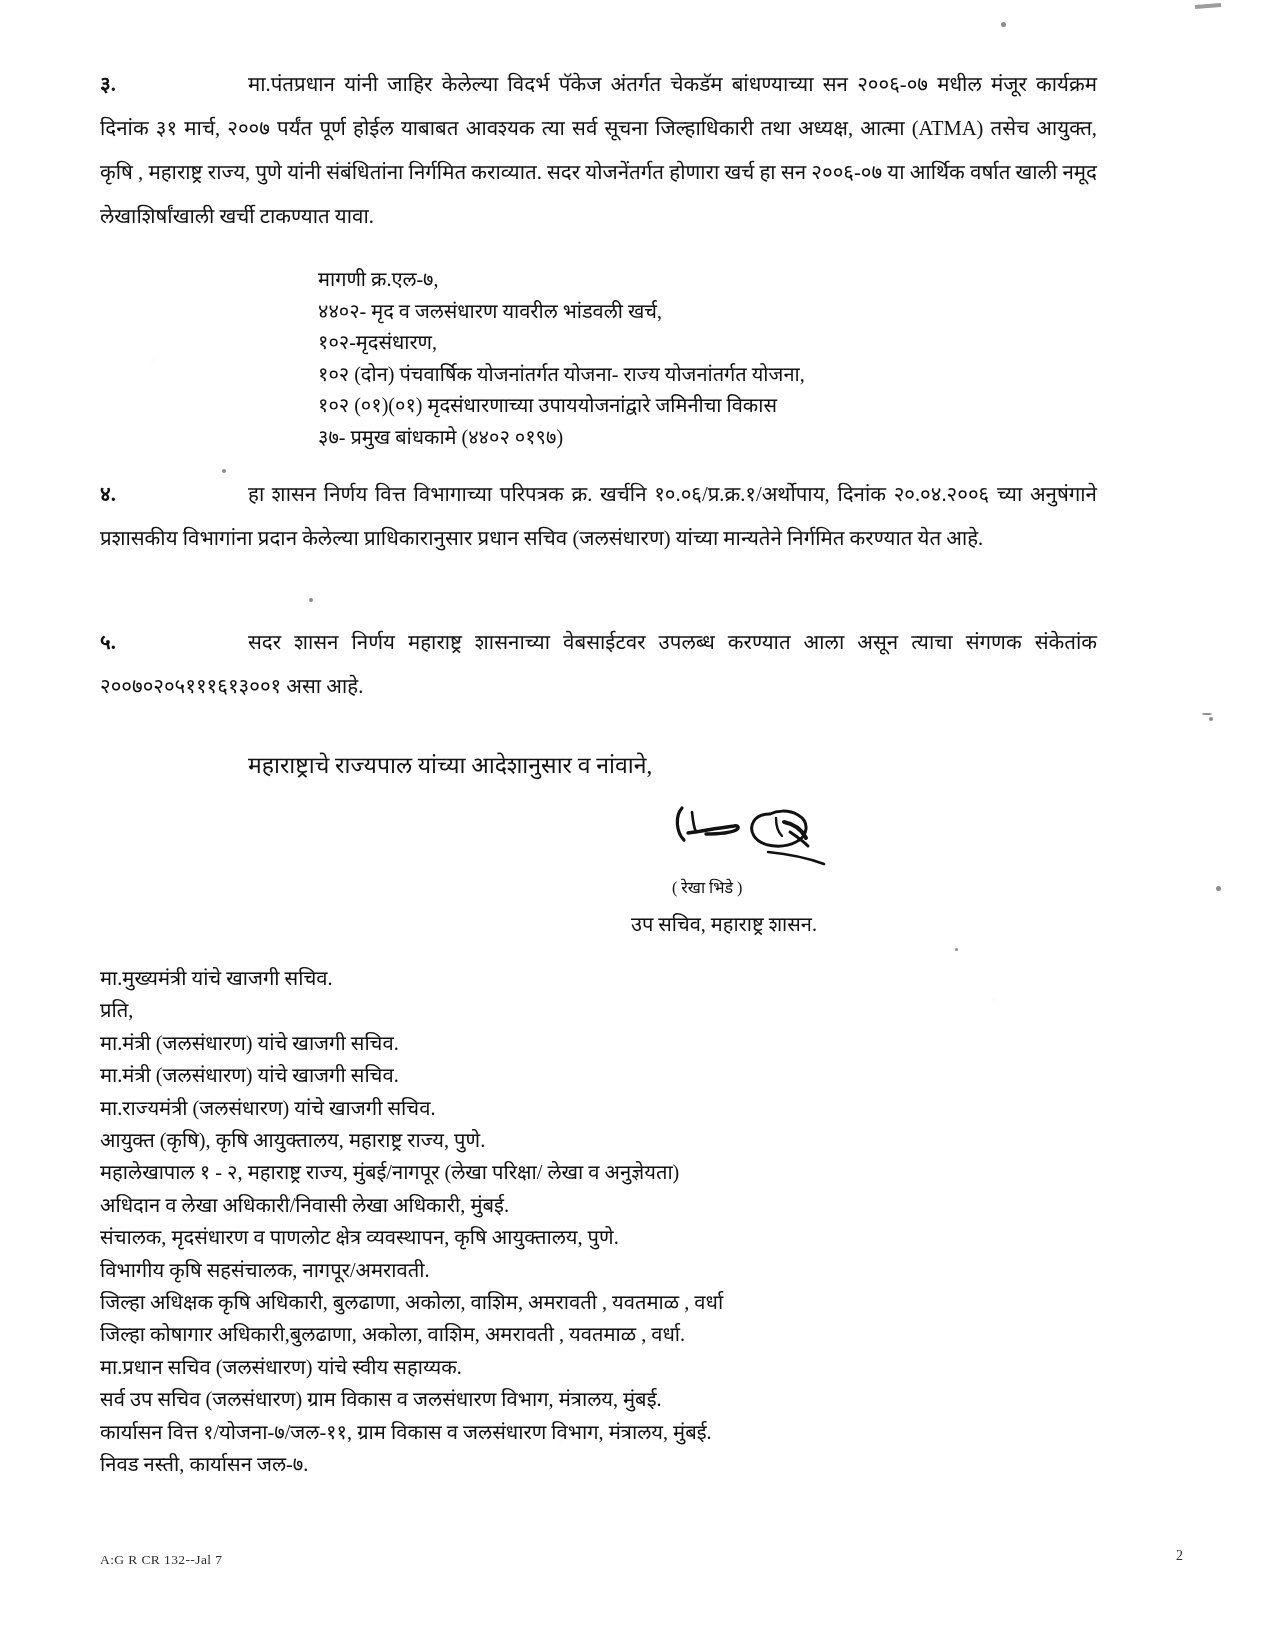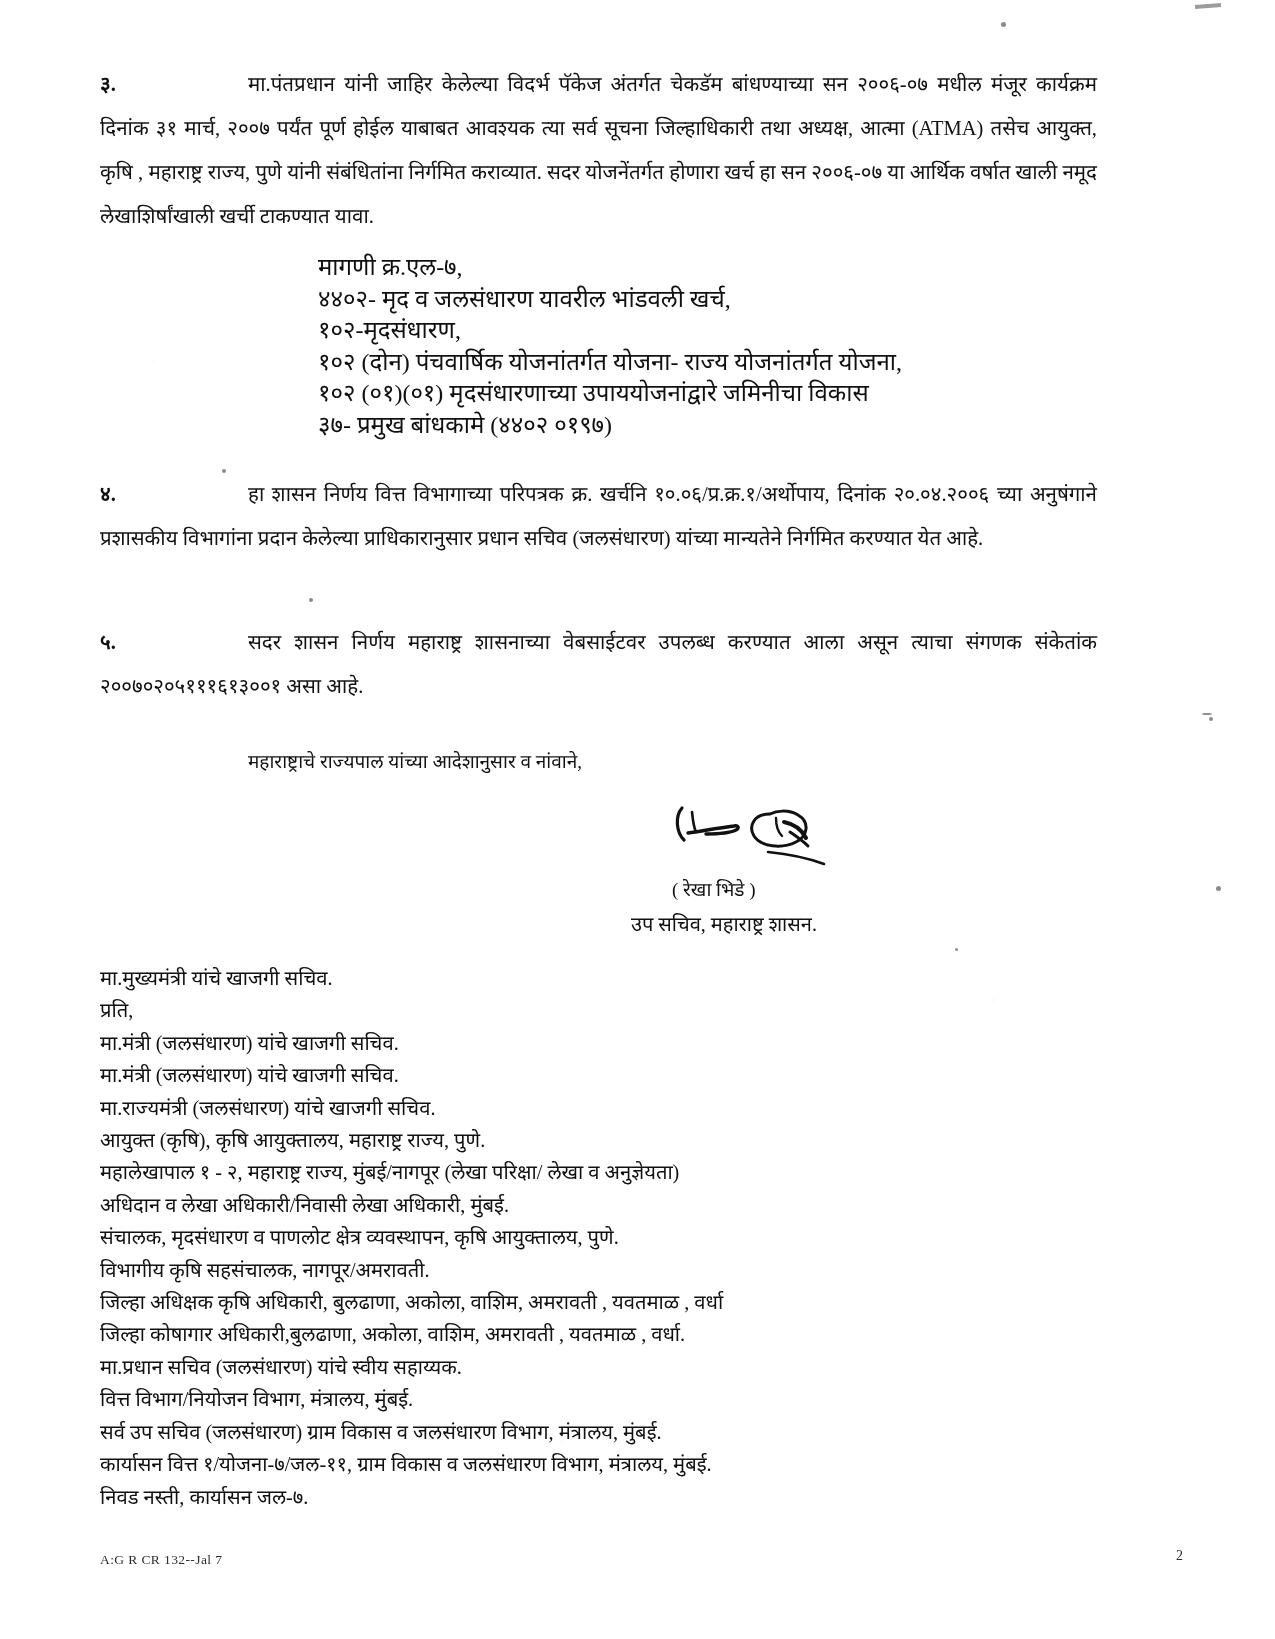--- a/index.html
+++ b/index.html
@@ -58,42 +58,42 @@
     padding-left: 0;
     text-indent: 148px;
   }
   .para.justified .txt {
     text-align: justify;
   }
 
   .budget-block {
     position: absolute;
     left: 318px;
-    top: 252px;
-    font-size: 24px;
+    top: 264px;
+    font-size: 20px;
     line-height: 31.5px;
     color: #101010;
   }
   .budget-block .bline {
     white-space: nowrap;
   }
 
   .closing {
     position: absolute;
     left: 248px;
     top: 748px;
-    font-size: 19px;
+    font-size: 23px;
     color: #111;
   }
 
   .sign-name {
     position: absolute;
     left: 672px;
     top: 876px;
-    font-size: 19px;
+    font-size: 16px;
     color: #111;
   }
   .sign-desig {
     position: absolute;
     left: 631px;
     top: 910px;
     font-size: 20px;
     color: #111;
     text-align: center;
   }
@@ -197,21 +197,20 @@
     <div class="dline">मा.मंत्री (जलसंधारण) यांचे खाजगी सचिव.</div>
     <div class="dline">मा.राज्यमंत्री (जलसंधारण) यांचे खाजगी सचिव.</div>
     <div class="dline">आयुक्त (कृषि), कृषि आयुक्तालय, महाराष्ट्र राज्य, पुणे.</div>
     <div class="dline">महालेखापाल १ - २, महाराष्ट्र राज्य, मुंबई/नागपूर (लेखा परिक्षा/ लेखा व अनुज्ञेयता)</div>
     <div class="dline">अधिदान व लेखा अधिकारी/निवासी लेखा अधिकारी, मुंबई.</div>
     <div class="dline">संचालक, मृदसंधारण व पाणलोट क्षेत्र व्यवस्थापन, कृषि आयुक्तालय, पुणे.</div>
     <div class="dline">विभागीय कृषि सहसंचालक, नागपूर/अमरावती.</div>
     <div class="dline">जिल्हा अधिक्षक कृषि अधिकारी, बुलढाणा, अकोला, वाशिम, अमरावती , यवतमाळ , वर्धा</div>
     <div class="dline">जिल्हा कोषागार अधिकारी,बुलढाणा, अकोला, वाशिम, अमरावती , यवतमाळ , वर्धा.</div>
     <div class="dline">मा.प्रधान सचिव (जलसंधारण) यांचे स्वीय सहाय्यक.</div>
-    <div class="dline">वित्त विभाग/नियोजन विभाग, मंत्रालय, मुंबई.</div>
     <div class="dline">सर्व उप सचिव (जलसंधारण) ग्राम विकास व जलसंधारण विभाग, मंत्रालय, मुंबई.</div>
     <div class="dline">कार्यासन वित्त १/योजना-७/जल-११, ग्राम विकास व जलसंधारण विभाग, मंत्रालय, मुंबई.</div>
     <div class="dline">निवड नस्ती, कार्यासन जल-७.</div>
   </div>
 
   <div class="footer-left">A:G R  CR 132--Jal 7</div>
   <div class="footer-right">2</div>
 
 </div>
 

